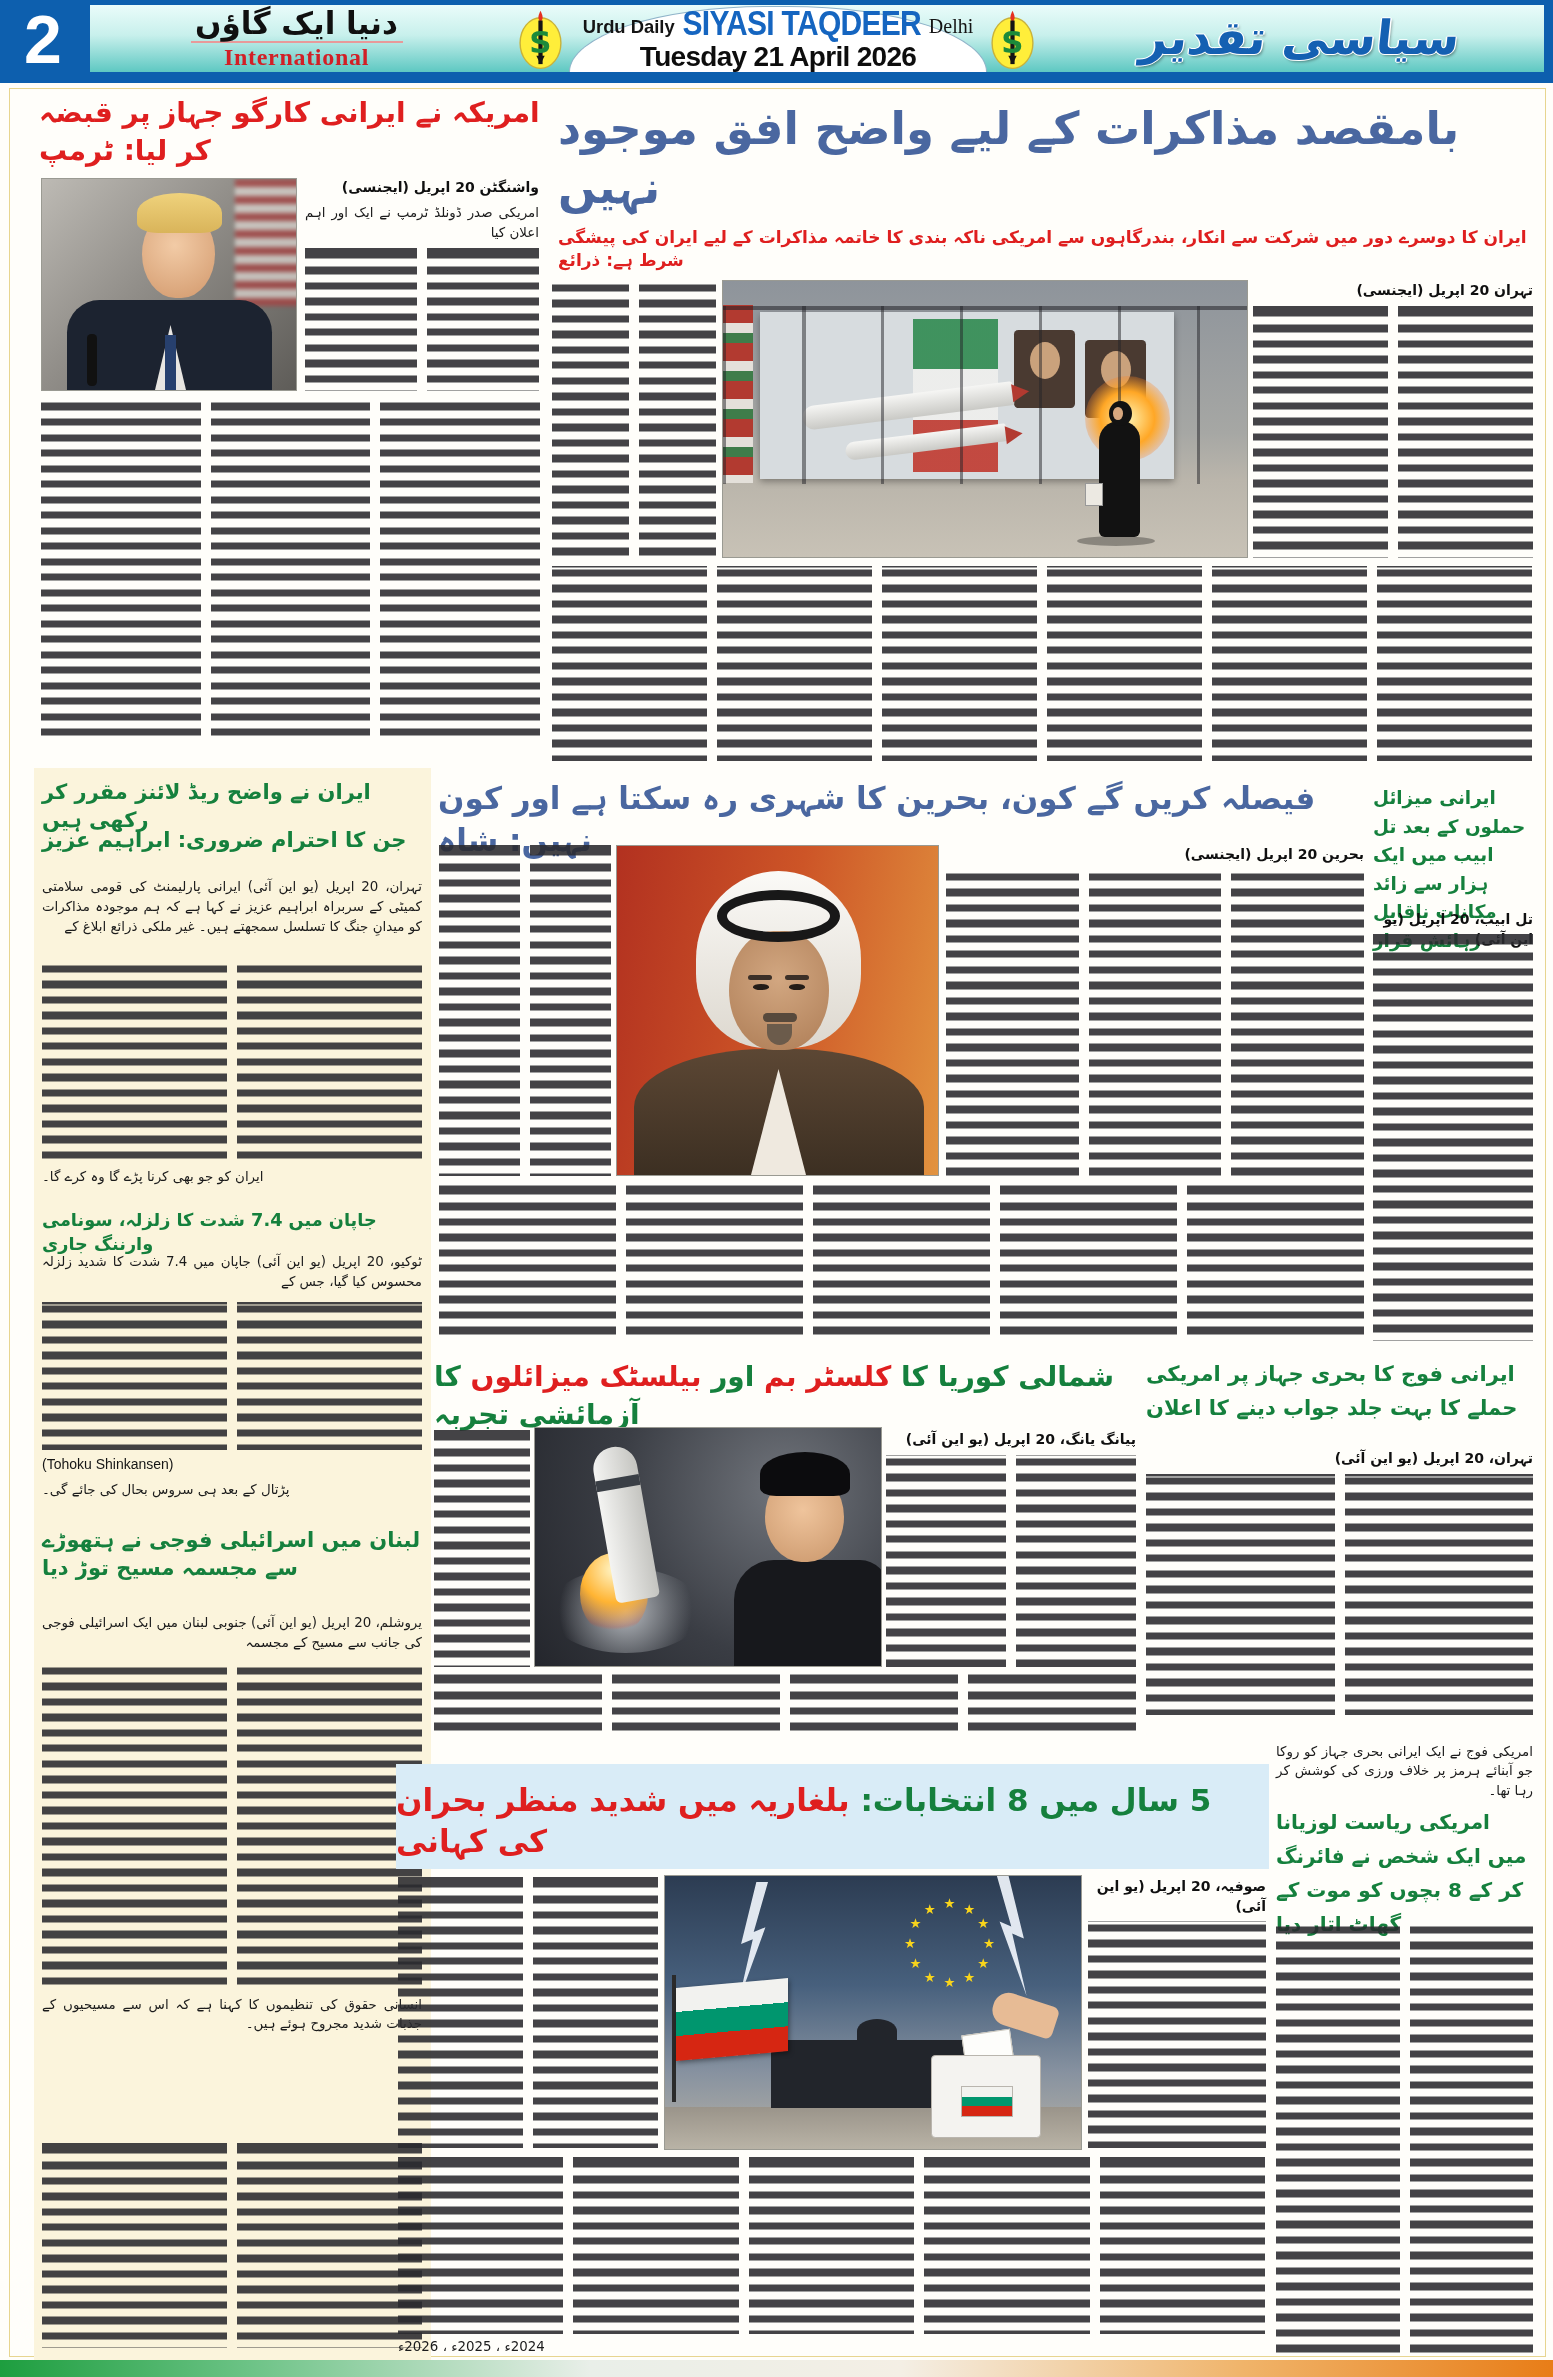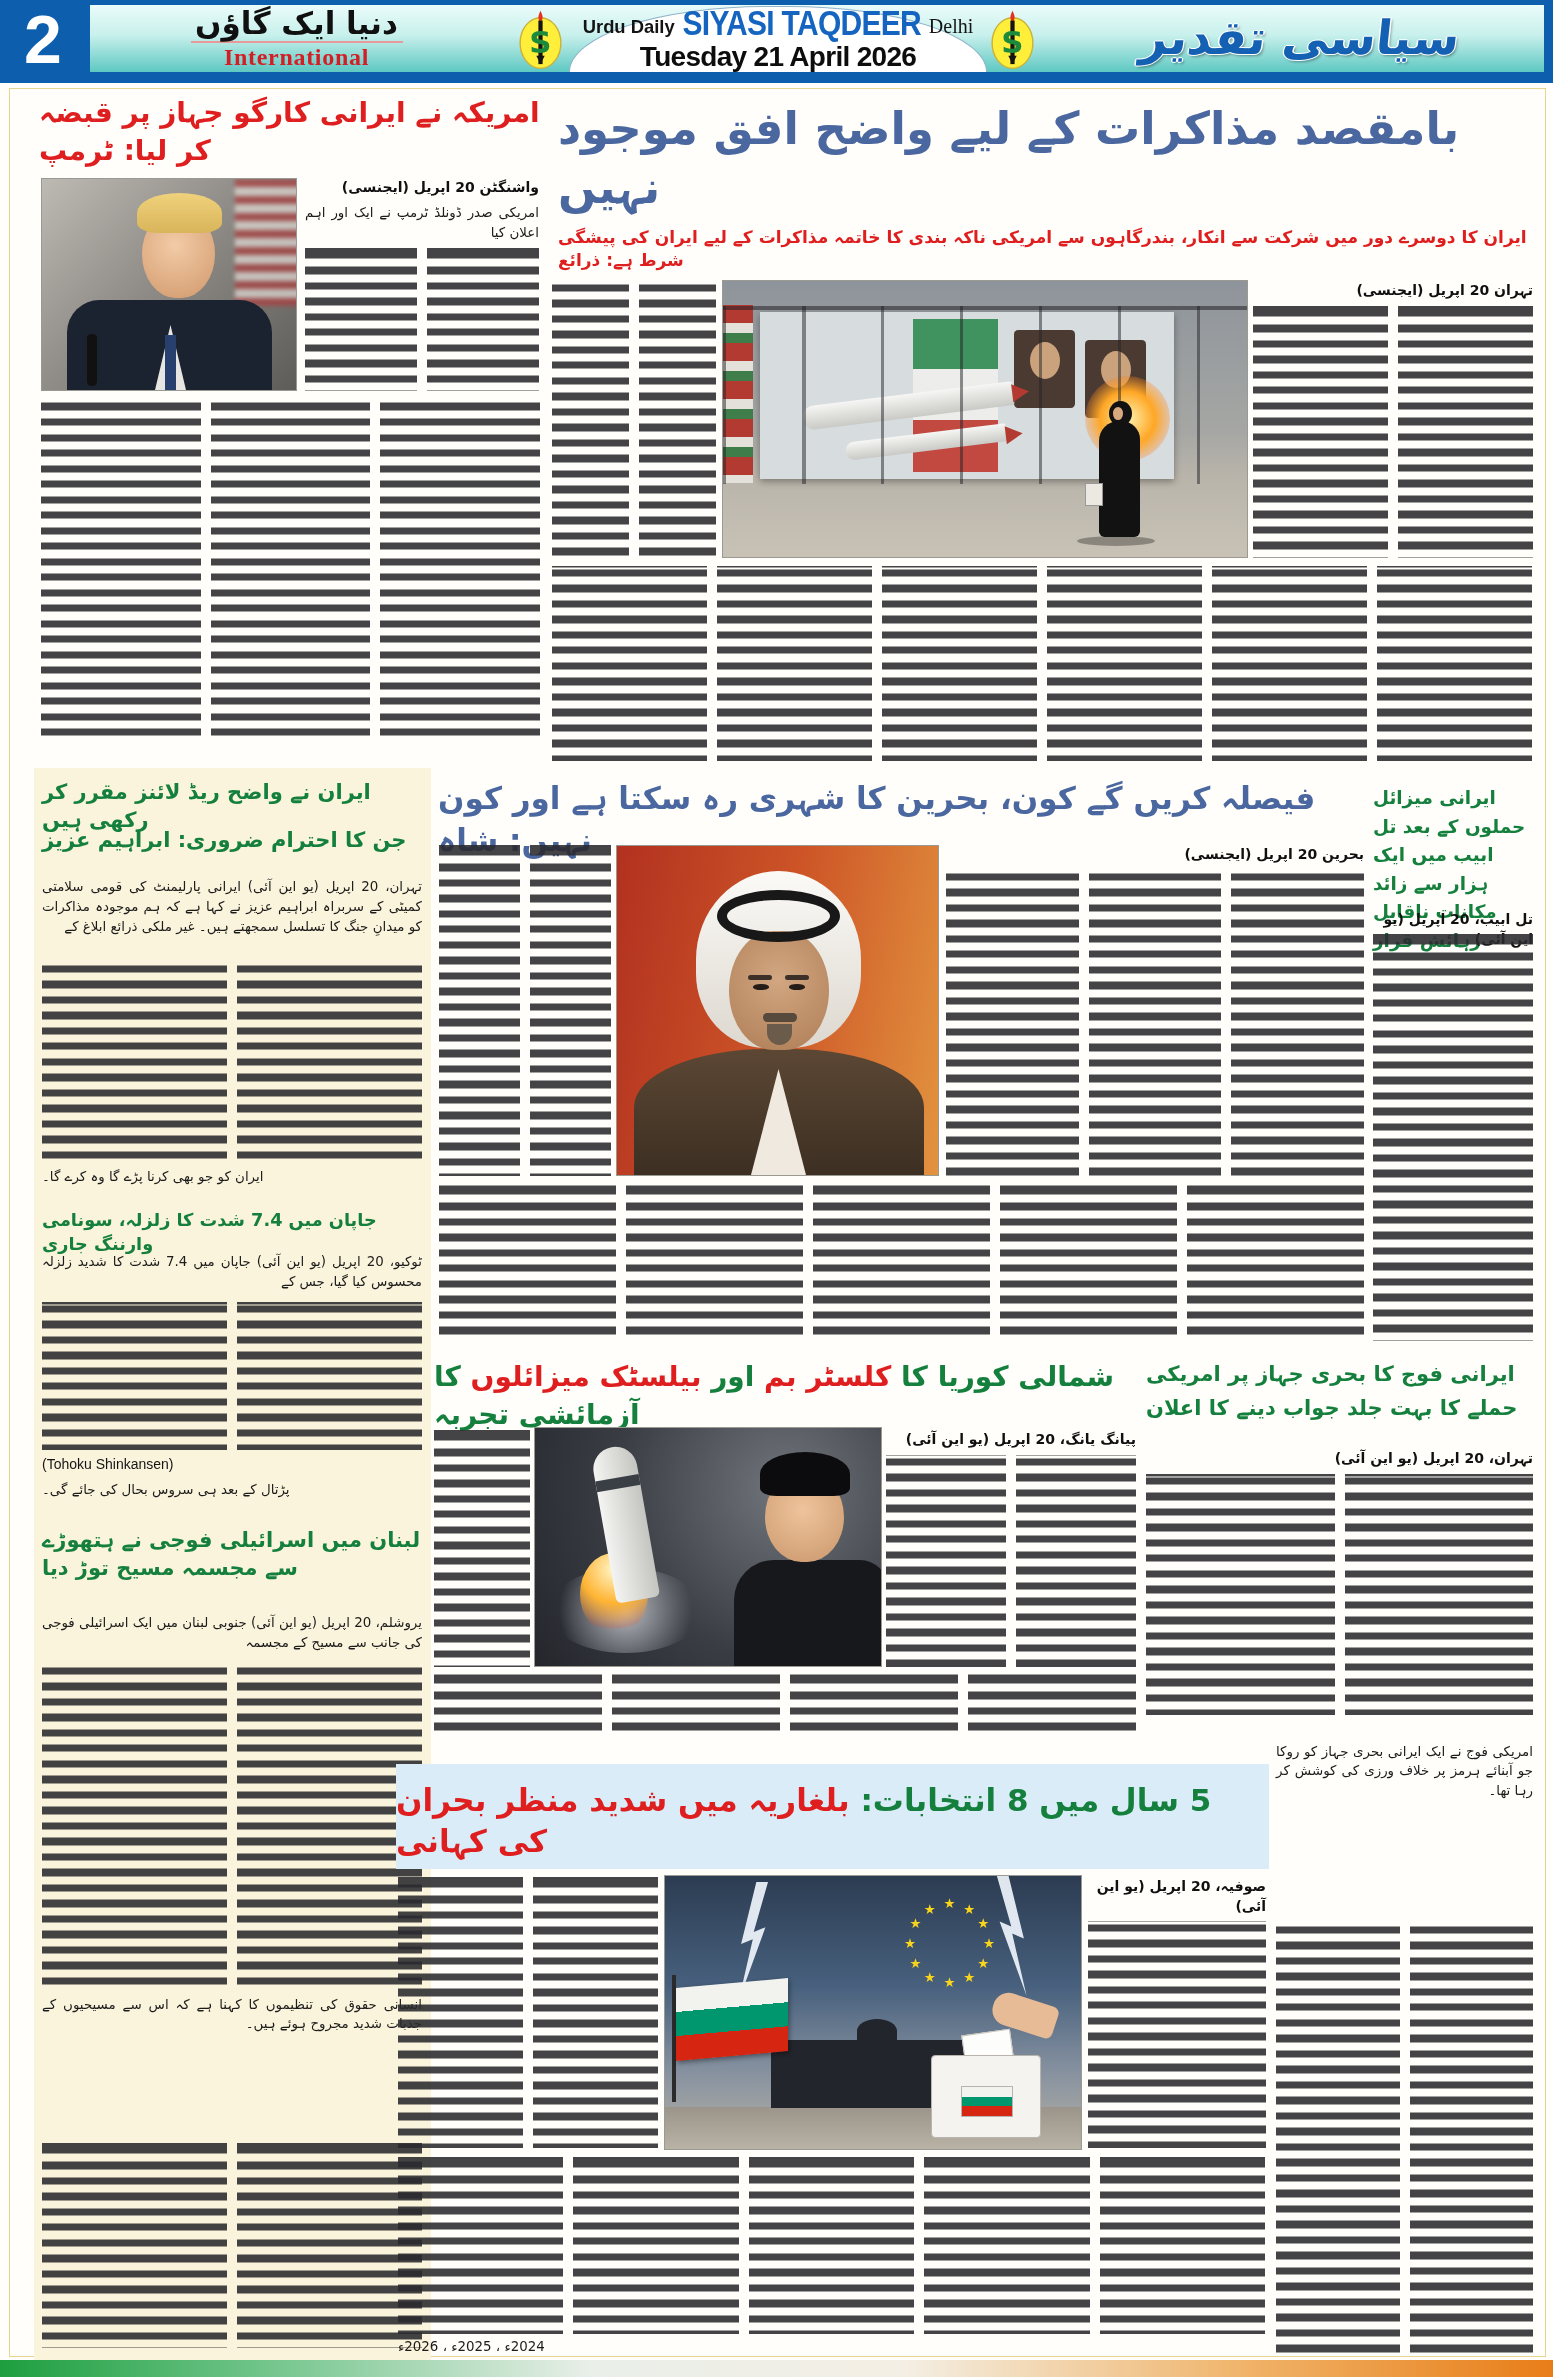--- a/index.html
+++ b/index.html
@@ -465,20 +465,21 @@
     <div class="sim-cols">
         <div class="sim"></div>
         <div class="sim"></div>
         <div class="sim"></div>
         <div class="sim"></div>
         <div class="sim"></div>
       </div>
   </div>
   <div class="abs lede urdu center" style="left:398px;top:2337px;width:867px">2024ء ، 2025ء ، 2026ء</div>
 
+  <div class="abs hl hl-black urdu center" style="left:1276px;top:1805px;width:257px;height:106px;font-size:20px;line-height:1.7">امریکی ریاست لوزیانا میں ایک شخص نے فائرنگ کر کے 8 بچوں کو موت کے گھاٹ اتار دیا</div>
   <div class="abs" style="left:1276px;top:1923px;width:257px;height:431px">
     <div class="sim-cols">
         <div class="sim"></div>
         <div class="sim"></div>
       </div>
   </div>
 
   <div class="tricolor"></div>
 </div>
 

